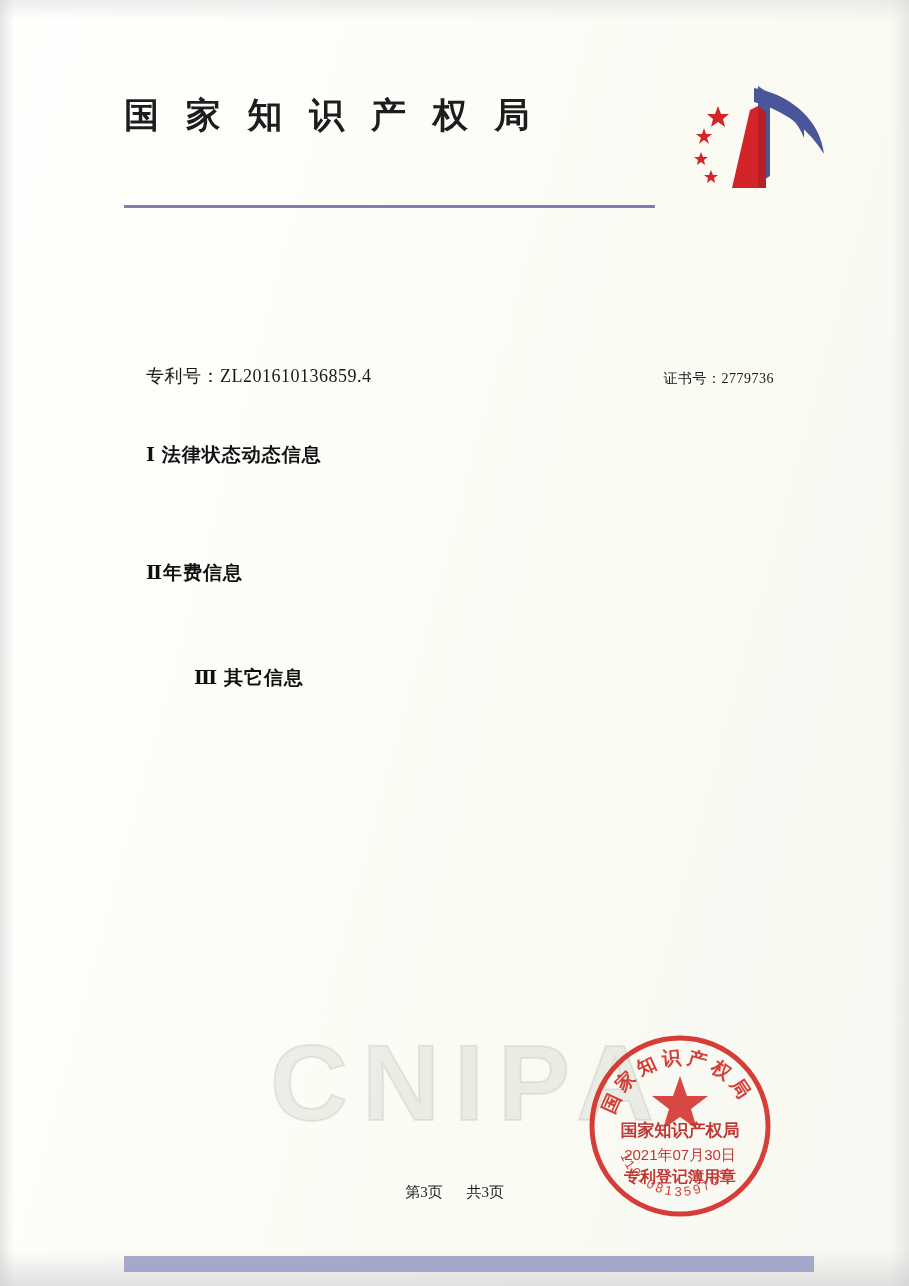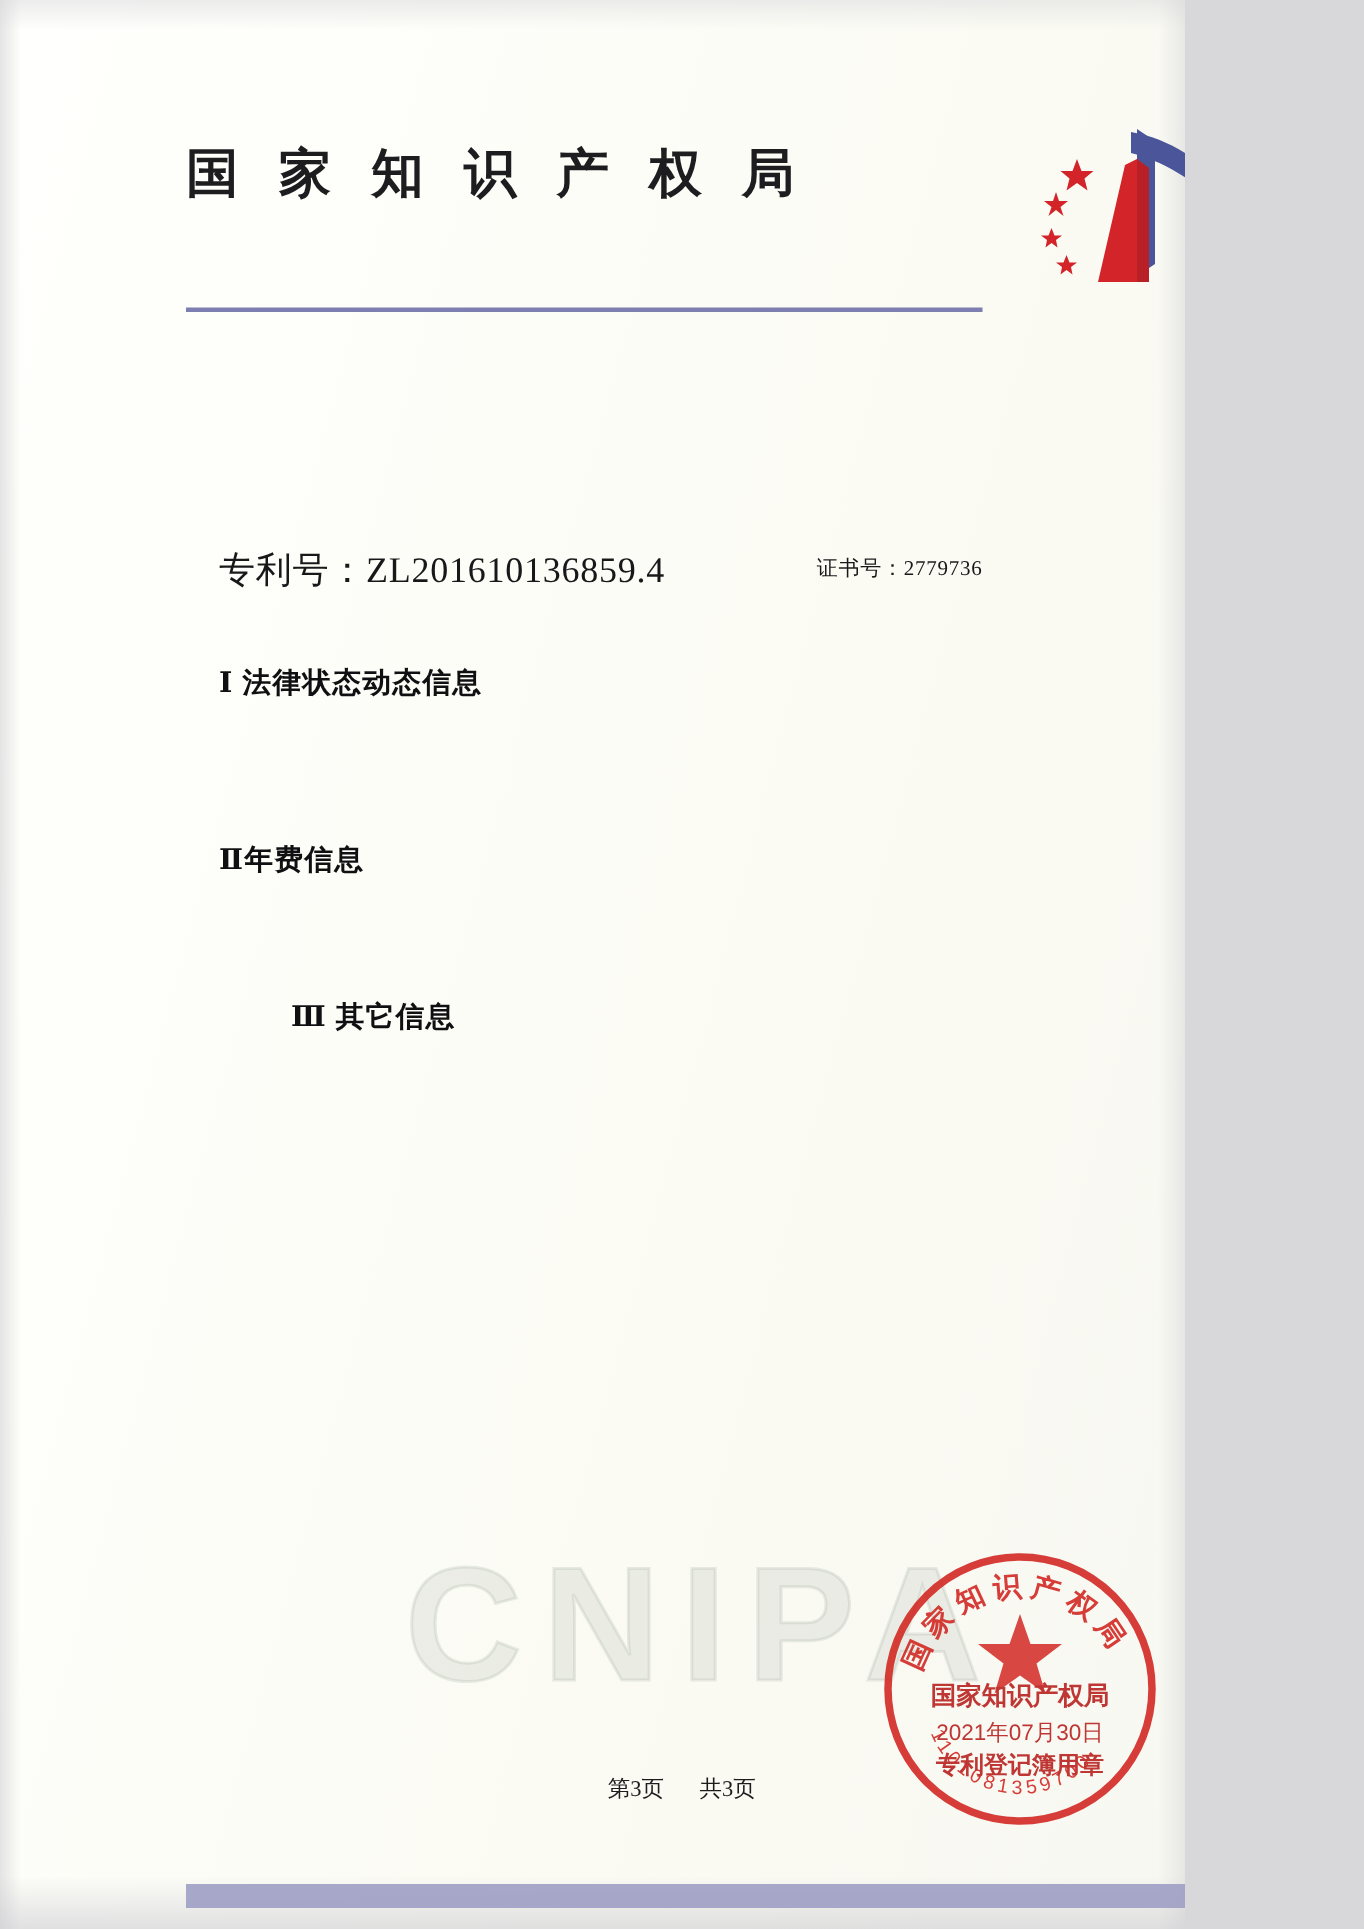--- a/index.html
+++ b/index.html
@@ -11,21 +11,21 @@
     height: 1286px;
     background: #d8d8da;
     font-family: "Liberation Serif", "DejaVu Serif", serif;
     overflow: hidden;
   }
 
   .page {
     position: absolute;
     left: 0;
     top: 0;
-    width: 790px;
+    width: 909px;
     height: 1286px;
     background: #fdfdfa;
     background-image:
       linear-gradient(105deg, #fffffd 0%, #fdfdf8 35%, #fbfbf4 60%, #f8f8f2 100%);
     overflow: hidden;
   }
 
   
   .scan-edge-left {
     position: absolute;
@@ -109,21 +109,21 @@
     letter-spacing: 4px;
     color: #121214;
     font-family: "Liberation Serif", "DejaVu Serif", serif;
   }
 
   
   .patent-no {
     position: absolute;
     left: 146px;
     top: 364px;
-    font-size: 24px;
+    font-size: 18px;
     color: #18181a;
     letter-spacing: 0.5px;
   }
   .cert-no {
     position: absolute;
     right: 135px;
     top: 370px;
     font-size: 14px;
     color: #18181a;
     letter-spacing: 0.5px;

